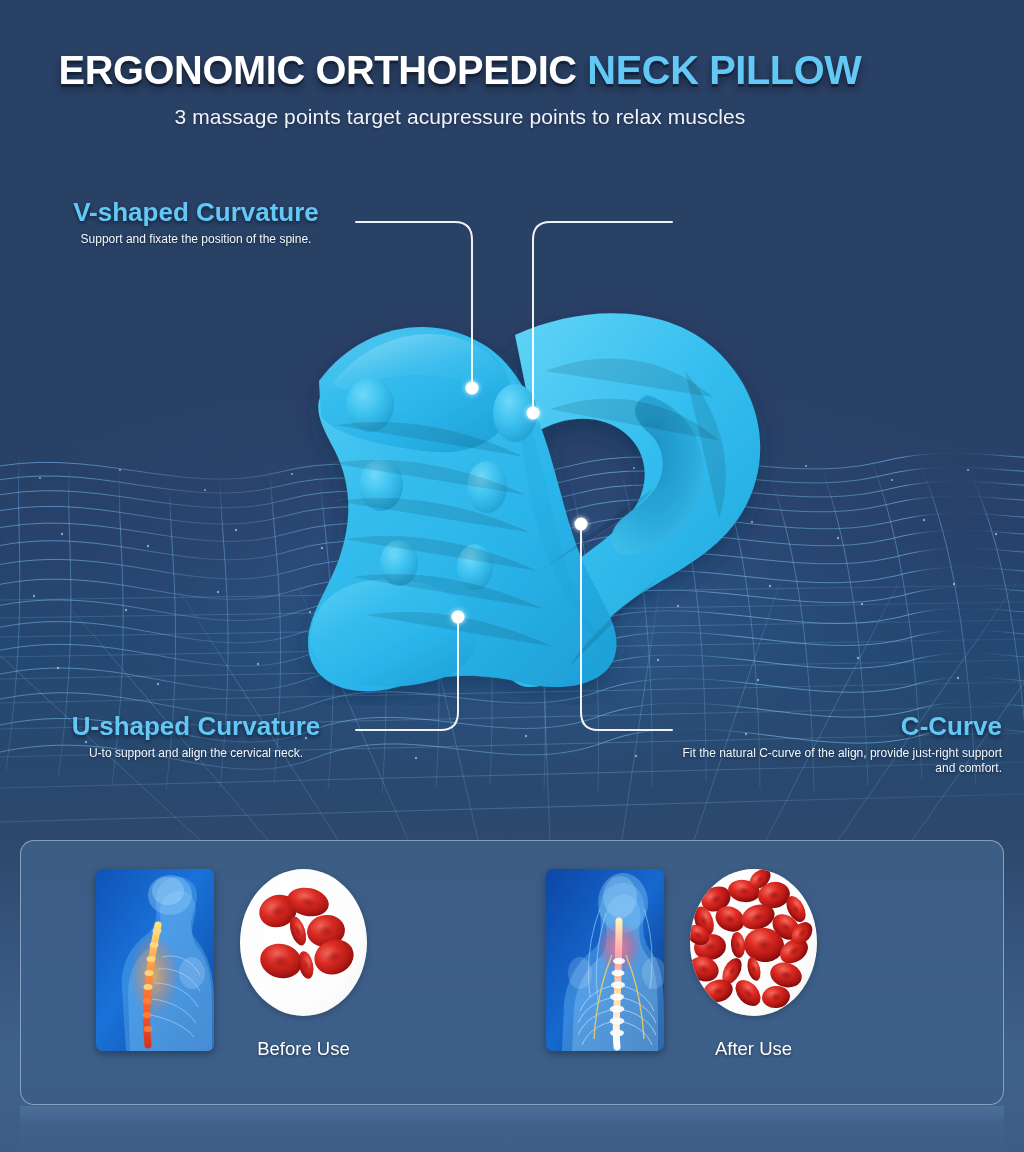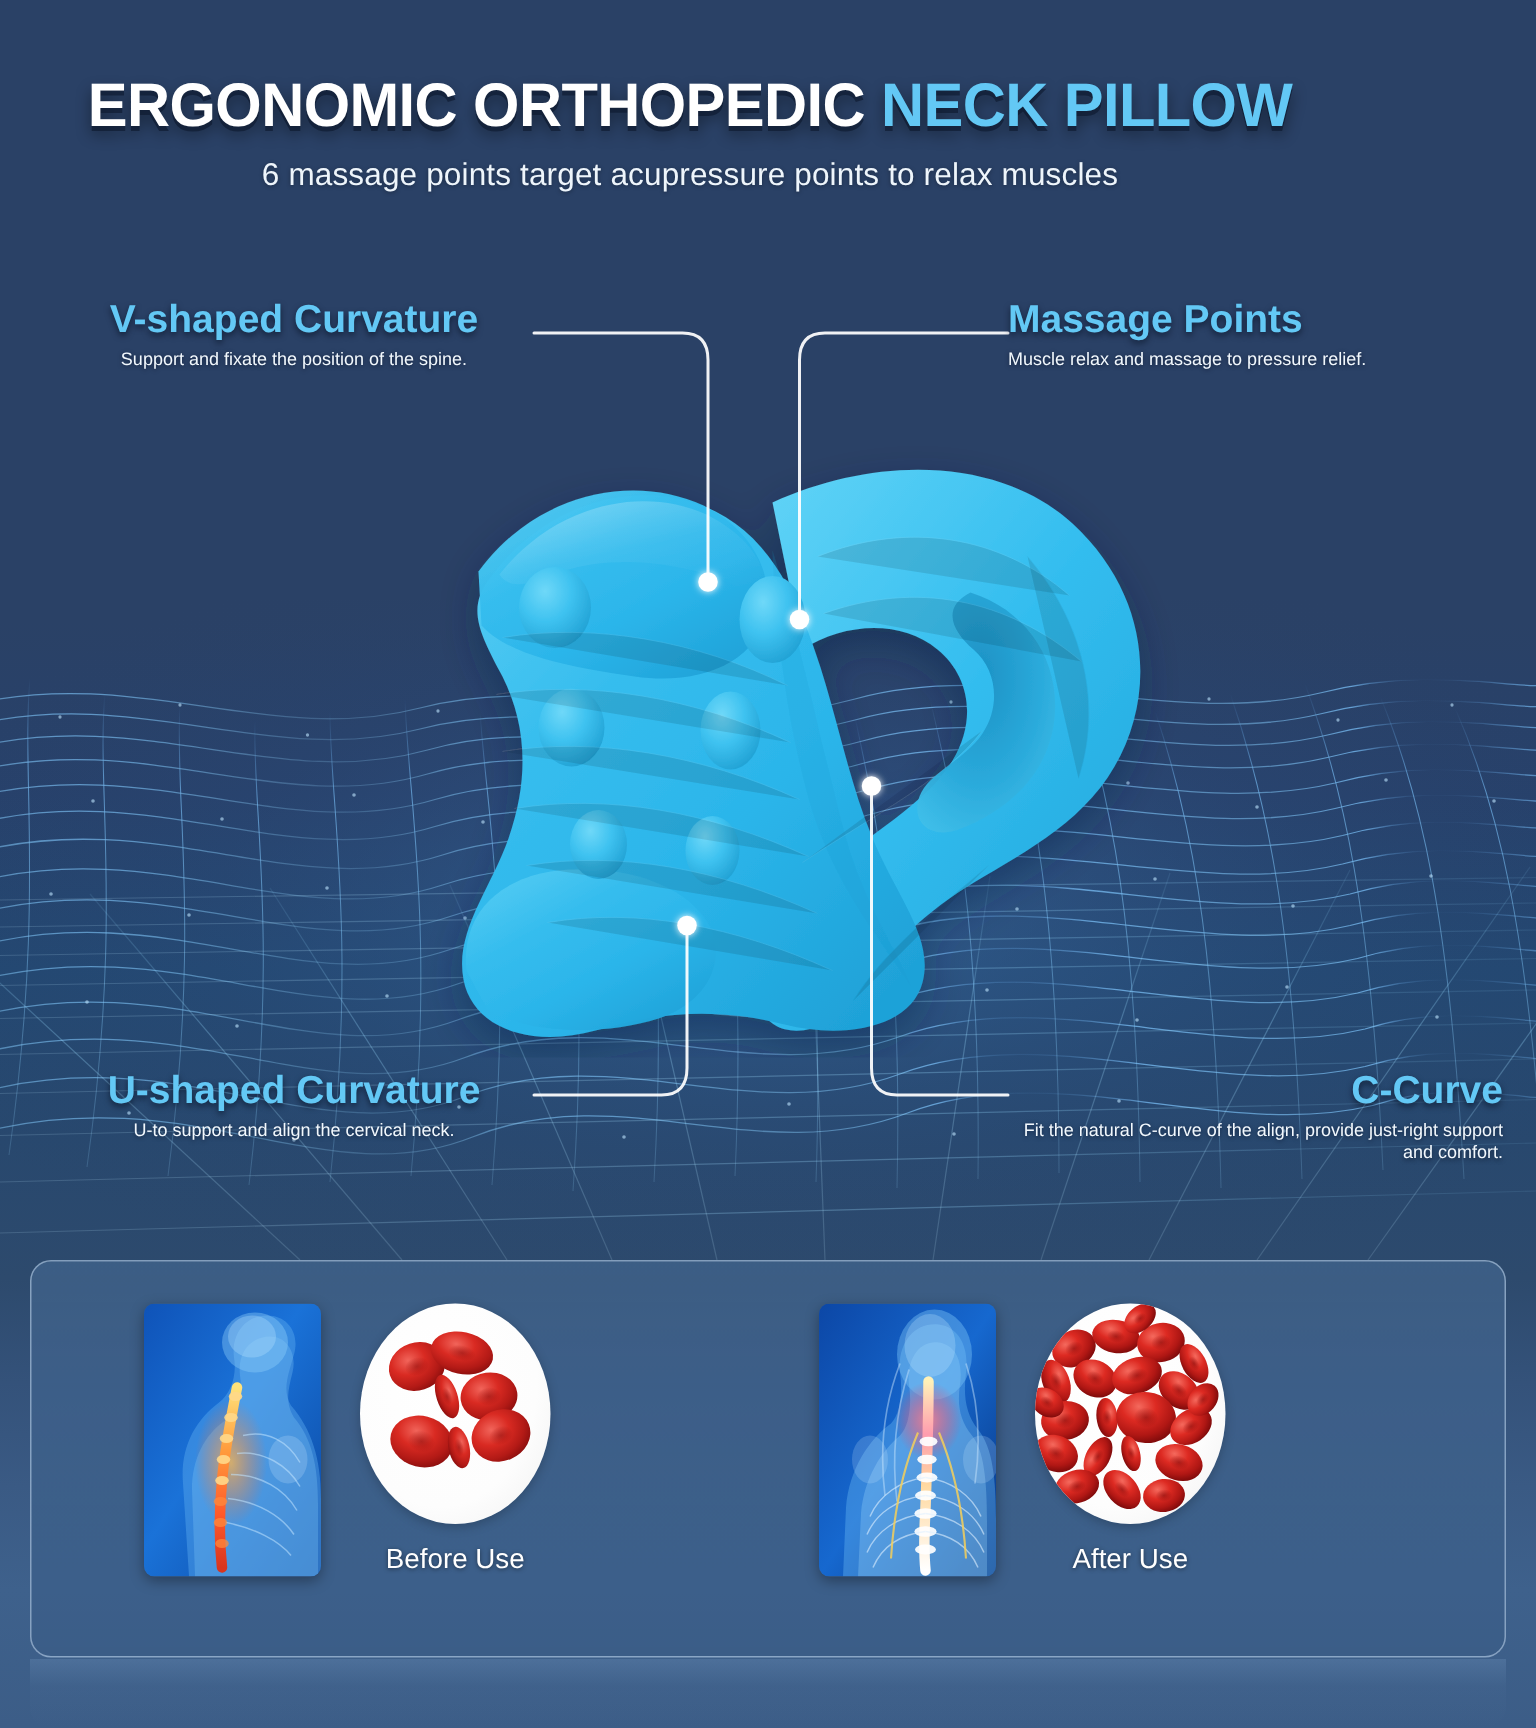--- a/index.html
+++ b/index.html
@@ -154,21 +154,21 @@
   }
   .cell-circle {
     width: 127px; height: 147px;
     border-radius: 50%;
     background: radial-gradient(ellipse at 42% 36%, #ffffff 0%, #fdfdfd 62%, #efefef 100%);
     position: relative;
     overflow: hidden;
     box-shadow: 0 2px 7px rgba(0,0,0,.22);
   }
   .cell-label {
-    margin-top: 12px;
+    margin-top: 22px;
     font-size: 18.5px;
     color: #ffffff;
     font-weight: 400;
     text-shadow: 0 1px 3px rgba(0,0,0,.5);
     white-space: nowrap;
   }
 </style>
 </head>
 <body>
 
@@ -317,21 +317,21 @@
       <path d="M660,584 L622,840"></path>
         <path d="M780,582 L694,840"></path>
       <path d="M900,580 L766,840"></path>
         <path d="M1020,578 L838,840"></path>
       <path d="M1100,576 L912,840"></path>
     </g>
   </svg>
 
   <div class="header">
     <div class="title"><span>ERGONOMIC ORTHOPEDIC </span><span class="accent">NECK PILLOW</span></div>
-    <div class="subtitle">6 massage points target acupressure points to relax muscles</div>
+    <div class="subtitle">3 massage points target acupressure points to relax muscles</div>
   </div>
 
   <svg class="leaders" width="1024" height="1152" viewBox="0 0 1024 1152">
     <defs>
       <filter id="dotGlow" x="-160%" y="-160%" width="420%" height="420%">
         <feGaussianBlur stdDeviation="2.6" result="b"></feGaussianBlur>
         <feMerge>
             <feMergeNode in="b"></feMergeNode>
             <feMergeNode in="SourceGraphic"></feMergeNode>
           </feMerge>
@@ -474,24 +474,20 @@
         <path d="M444,302 C 408,332 372,362 354,392"></path>
       </g>
     </g>
   </svg>
 
   <div class="callout callout-tl">
     <div class="c-title">V-shaped Curvature</div>
     <div class="c-body">Support and fixate the position of the spine.</div>
   </div>
 
-  <div class="callout callout-tr">
-    <div class="c-title">Massage Points</div>
-    <div class="c-body">Muscle relax and massage to pressure relief.</div>
-  </div>
 
   <div class="callout callout-bl">
     <div class="c-title">U-shaped Curvature</div>
     <div class="c-body">U-to support and align the cervical neck.</div>
   </div>
 
   <div class="callout callout-br">
     <div class="c-title">C-Curve</div>
     <div class="c-body">Fit the natural C-curve of the align, provide just-right support and comfort.</div>
   </div>

